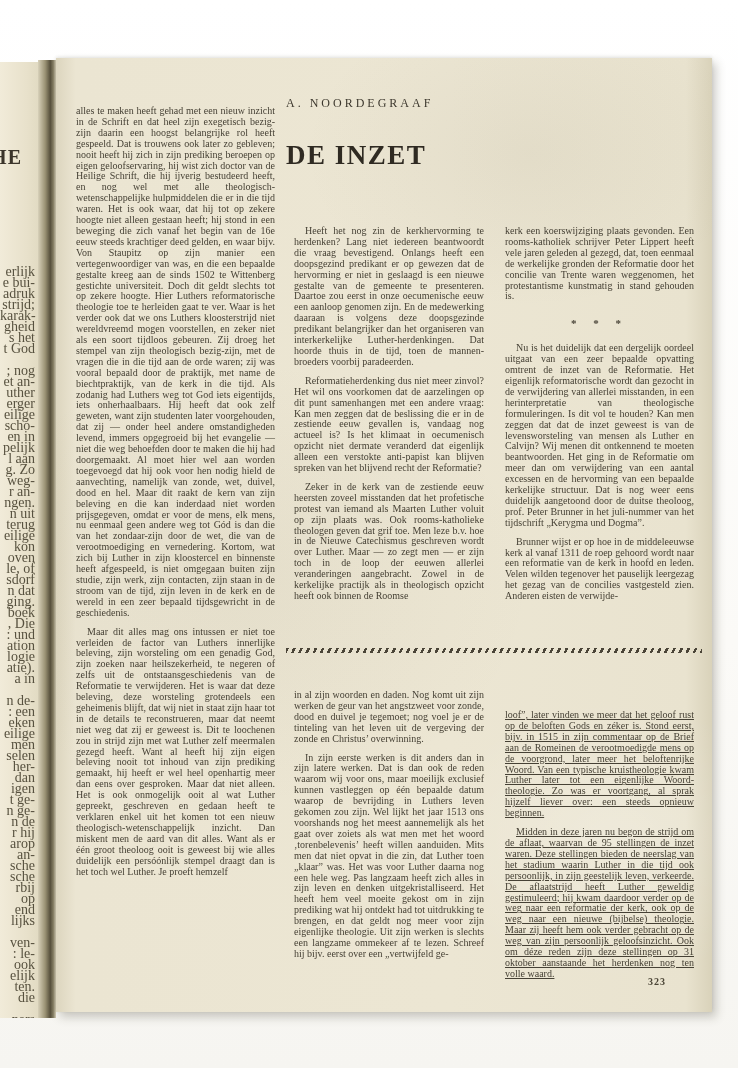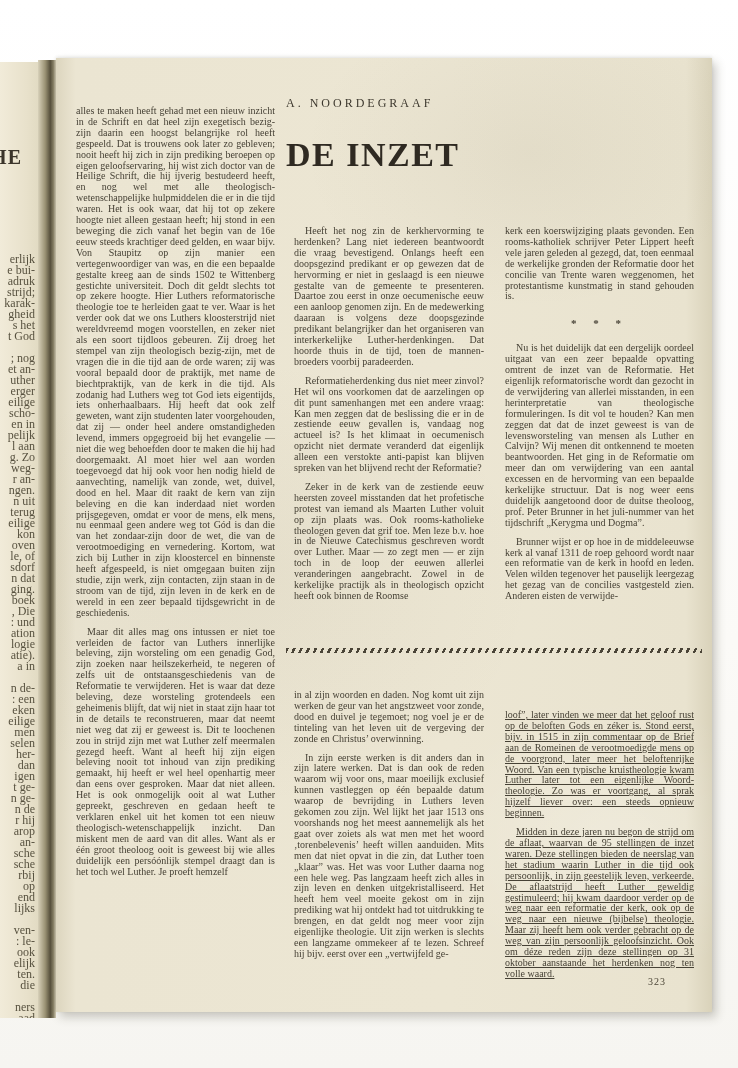--- a/index.html
+++ b/index.html
@@ -14,22 +14,22 @@
   .spine{
     position:absolute;left:0;top:62px;width:38px;height:956px;
     background:linear-gradient(to right,#f1ebd9,#e8e1cb 70%,#e2dbc3);
     overflow:hidden;
   }
   .spine-heading{
     position:absolute;top:84px;right:16px;
     font-weight:bold;font-size:20px;color:#3b352b;letter-spacing:1px;
   }
   .spine-frags{
-    position:absolute;top:192px;right:0;left:0;
-    font-size:12px;line-height:11px;color:#57513f;
+    position:absolute;top:204px;right:0;left:0;
+    font-size:14px;line-height:11px;color:#57513f;
     text-align:right;
   }
   .spine-line{min-height:11px;padding-right:3px;white-space:nowrap;}
 
   
   .crease{
     position:absolute;left:38px;top:60px;width:18px;height:958px;
     background:linear-gradient(to right,#d8d1ba,#9a9274 40%,#564f3b 68%,#857e64 85%,#d6cfb8 100%);
   }
 
@@ -54,33 +54,33 @@
   .col p.gap{margin-top:4px;}
 
   .col1{left:12px;top:40px;width:215px;height:902px;}
   .col2{left:230px;top:160px;width:206px;height:404px;}
   .col3{left:441px;top:160px;width:205px;height:404px;}
   .col2b{left:230px;top:624px;width:206px;height:296px;}
   .col3b{left:441px;top:644px;width:205px;height:296px;text-decoration:underline;}
 
   .article-head{position:absolute;left:230px;top:38px;width:416px;text-align:left;color:#332d24;}
   .author{font-size:12px;letter-spacing:3px;color:#3d382e;margin-bottom:21px;}
-  .title{margin:0;font-size:34px;line-height:46px;font-weight:bold;letter-spacing:1.5px;color:#2f2a22;}
+  .title{margin:0;font-size:27px;line-height:46px;font-weight:bold;letter-spacing:1.5px;color:#2f2a22;}
 
   .stars{text-align:center;letter-spacing:7px;font-weight:bold;color:#46413
 5;color:#464135;margin:16px 0 14px 0;font-size:11px;}
 
   .divider{
     position:absolute;left:230px;top:590px;width:416px;height:5px;
     background:repeating-linear-gradient(115deg,#4a4437 0 2.5px,transparent 2.5px 6.5px);
   }
 
   .pagenum{
     position:absolute;left:592px;top:918px;width:30px;
-    font-size:10px;font-weight:normal;color:#4a4435;letter-spacing:1px;
+    font-size:10px;font-weight:bold;color:#4a4435;letter-spacing:1px;
   }
 </style>
 </head>
 <body>
 
 <div class="scan">
 
   <div class="spine">
     <div class="spine-heading">HE</div>
     <div class="spine-frags">

